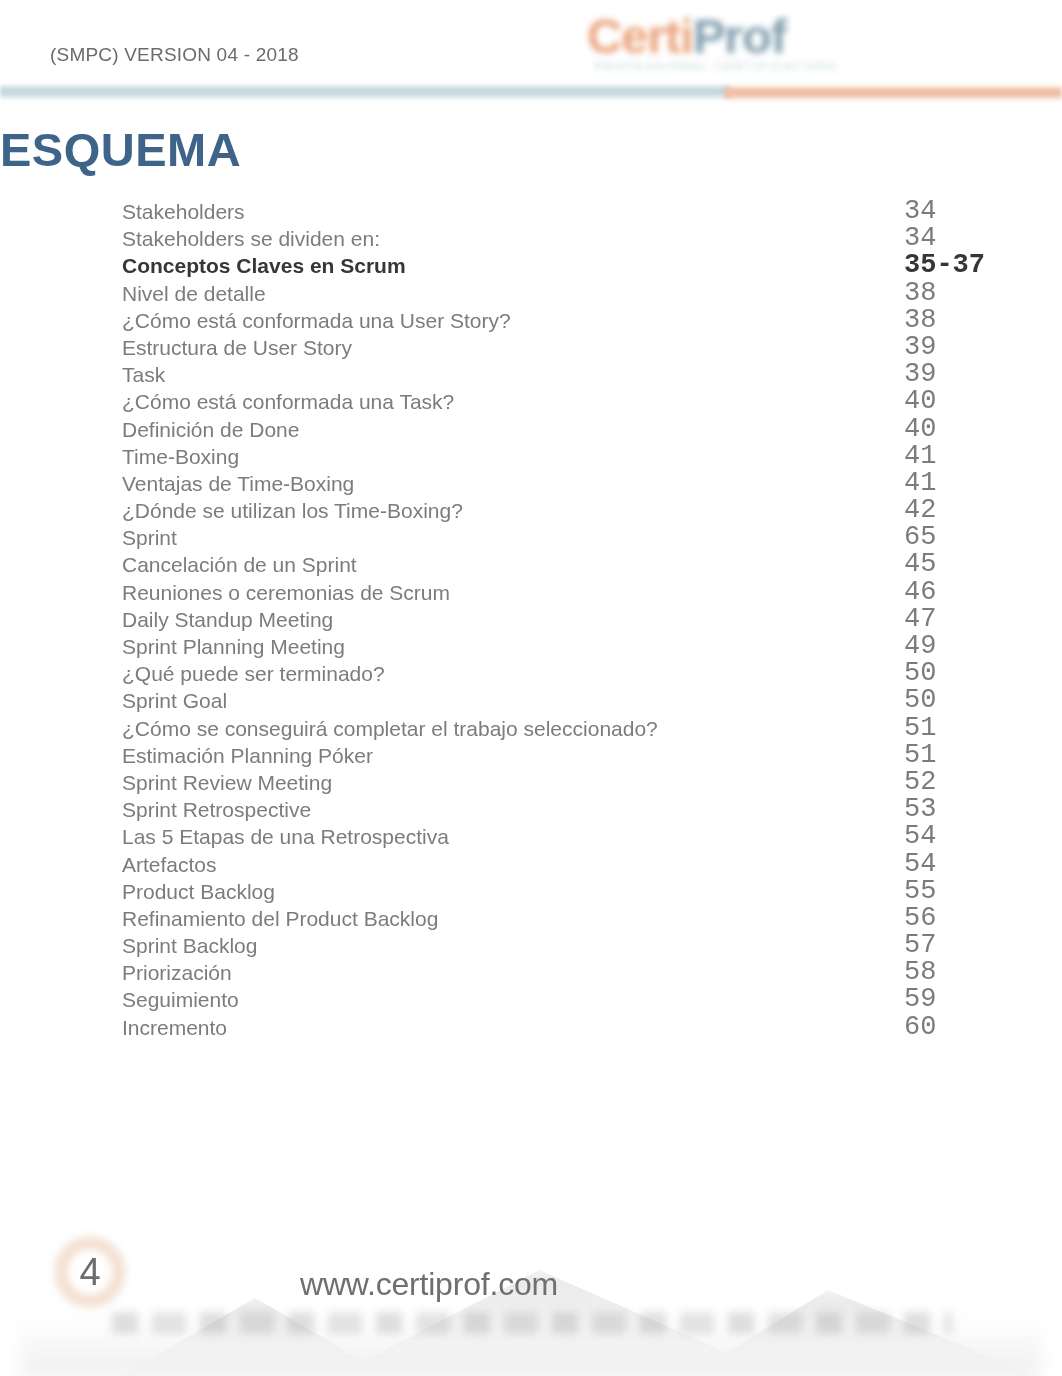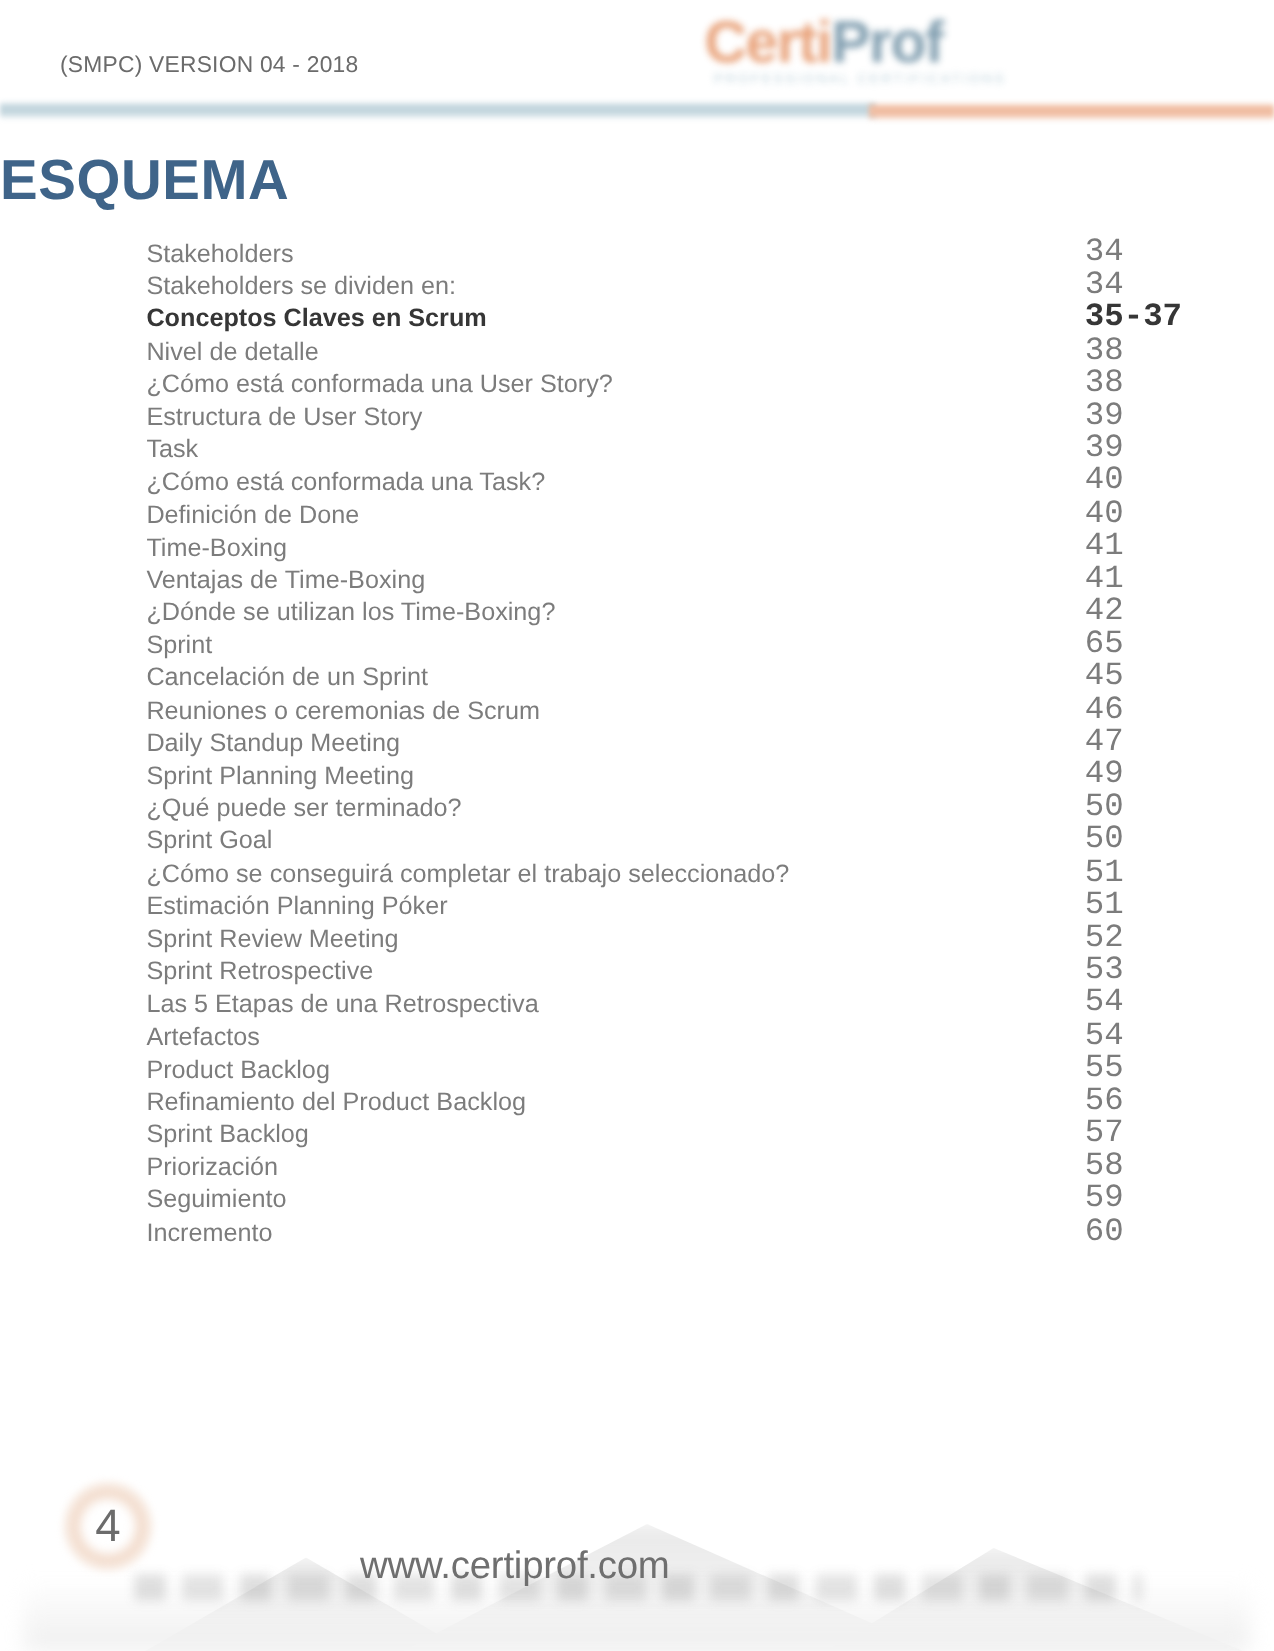--- a/index.html
+++ b/index.html
@@ -264,21 +264,20 @@
   .footer-url {
     position: absolute;
     left: 0;
     top: 40px;
     width: 858px;
     text-align: center;
     font-size: 32px;
     color: #6f6f6f;
     letter-spacing: -0.2px;
     font-family: "Liberation Sans", sans-serif;
-    margin-top: 20px;
   }
 </style>
 </head>
 <body>
 
 <div class="page">
 
   <div class="header">
 
     <div class="doc-version">(SMPC) VERSION 04 - 2018</div>

